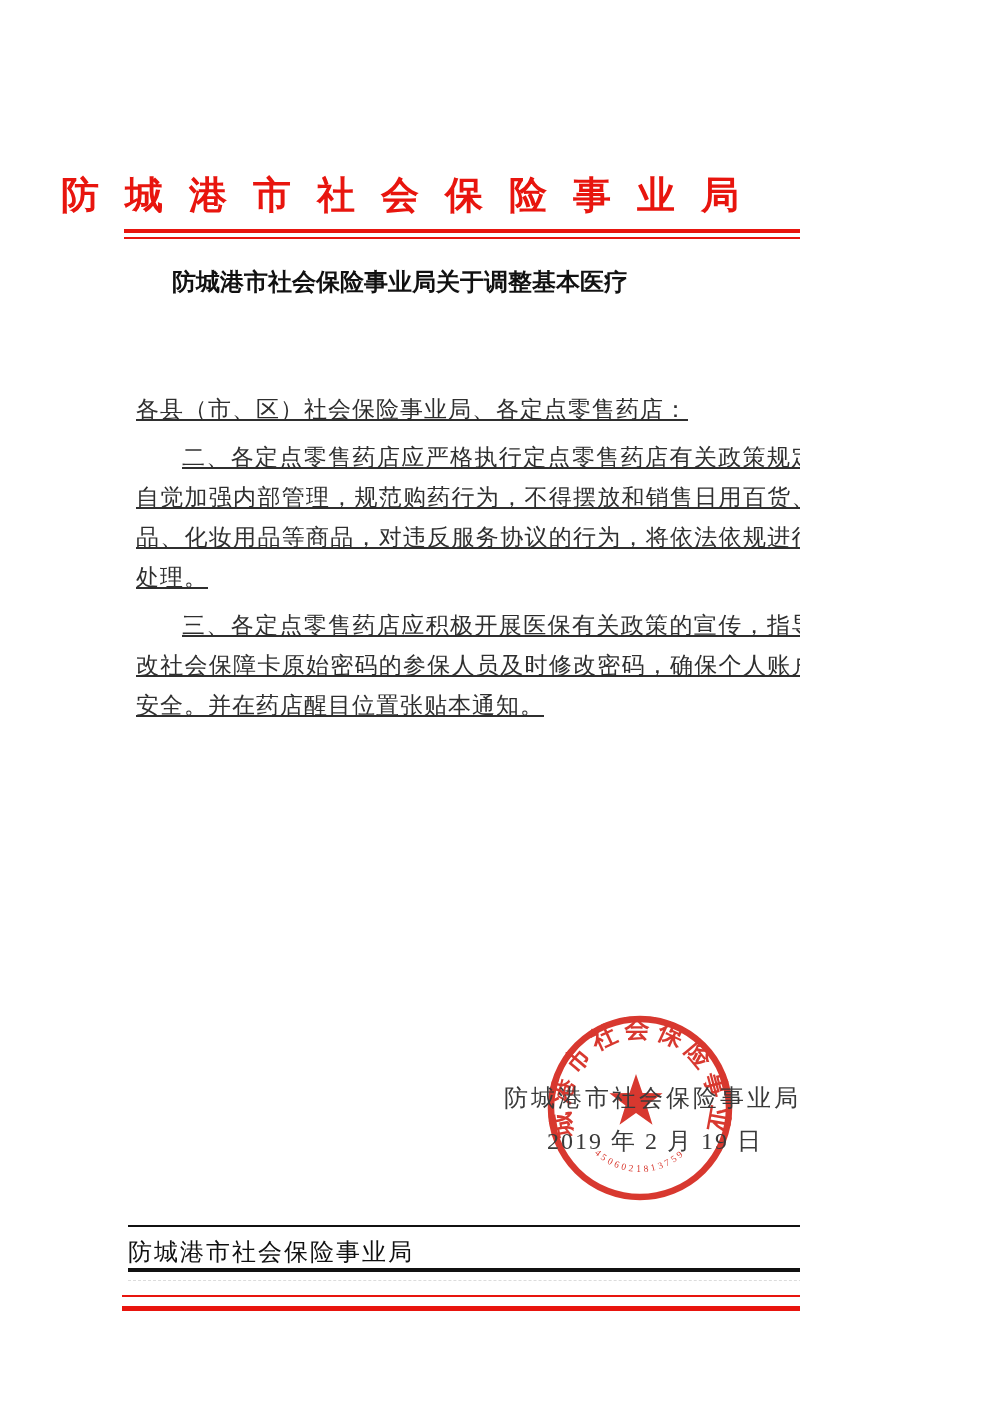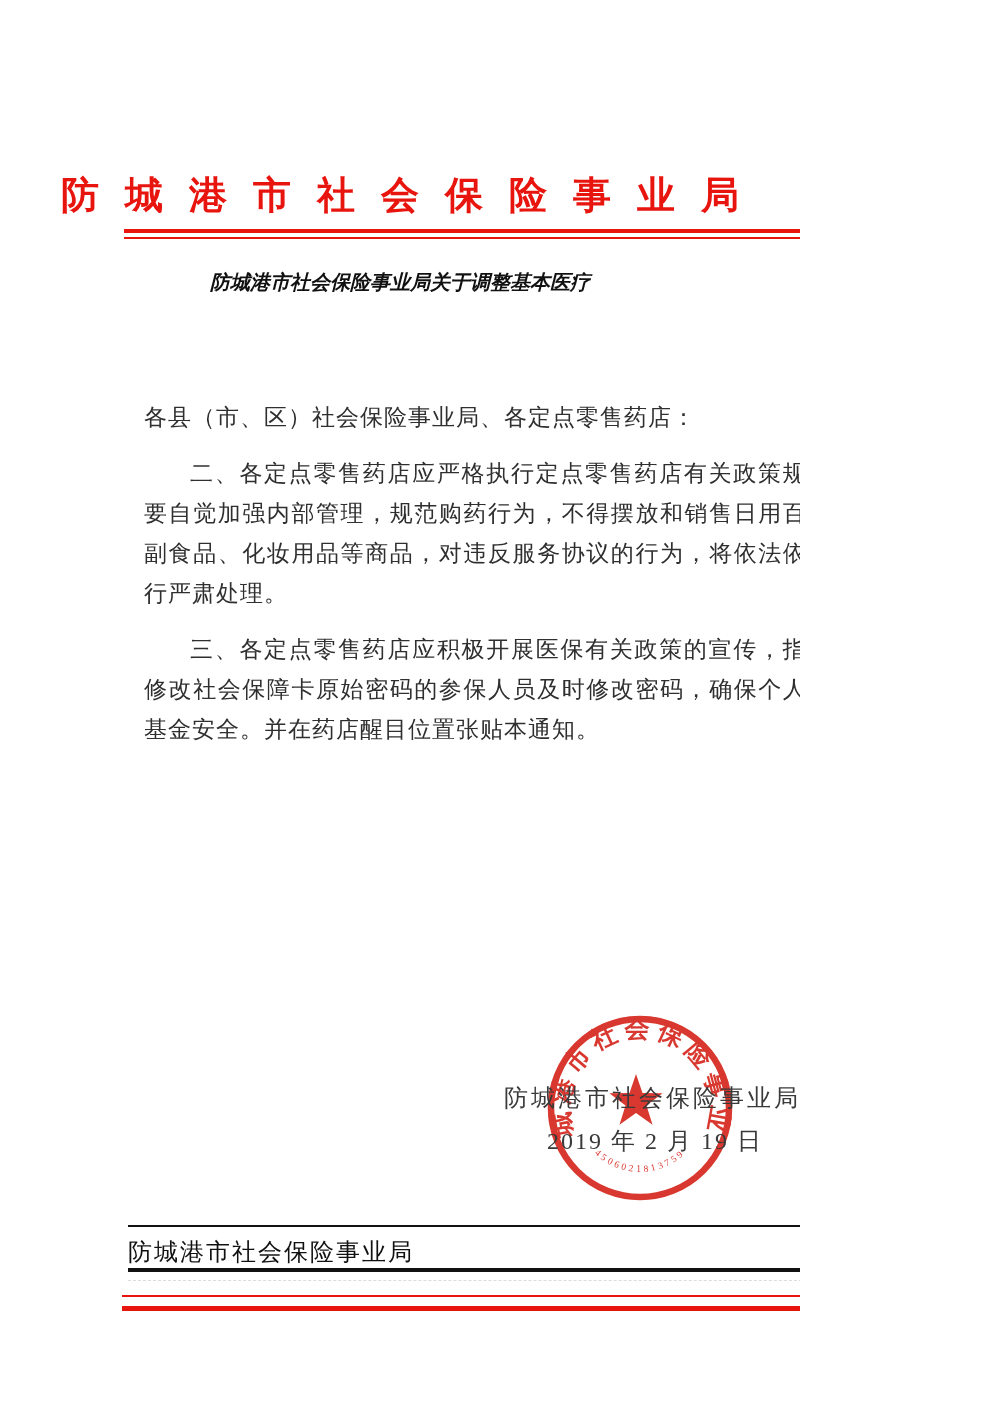--- a/index.html
+++ b/index.html
@@ -36,41 +36,40 @@
     border-bottom: 2px solid #e8150e;
   }
 
   
   .doc-title {
     position: absolute;
     top: 262px;
     left: 0;
     width: 100%;
     text-align: center;
-    font-size: 20px;
+    font-size: 24px;
     font-weight: bold;
     color: #111111;
     line-height: 40px;
-    font-style: italic;
   }
 
   
   .body-text {
     position: absolute;
     top: 382px;
     left: 128px;
     width: 744px;
     font-size: 23px;
     line-height: 40px;
     letter-spacing: 1px;
     color: #2f2f2f;
     text-align: justify;
     text-justify: inter-character;
   }
-  .body-text p { margin: 16px; }
+  .body-text p { margin: 8px; text-decoration: underline; }
   .body-text p.indent { text-indent: 2em; }
 
   
   .seal {
     position: absolute;
     top: 1013px;
     left: 545px;
     width: 190px;
     height: 190px;
     opacity: 0.92;

